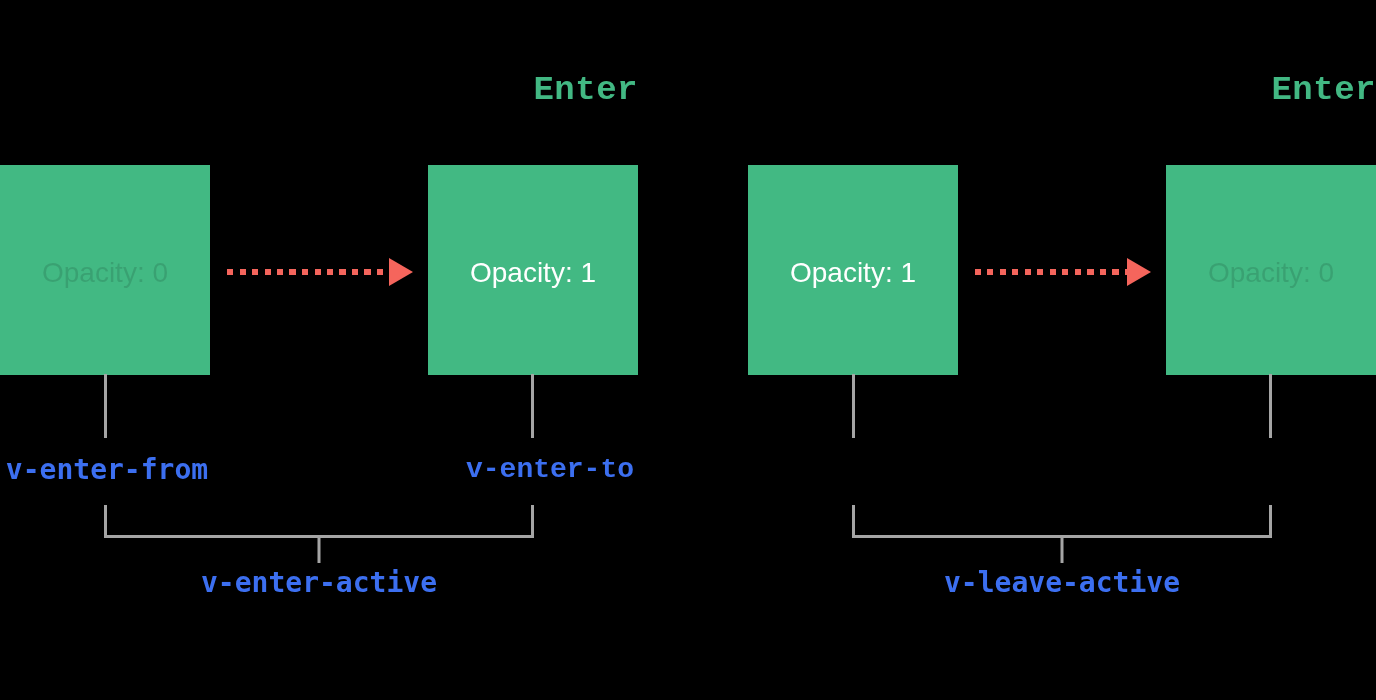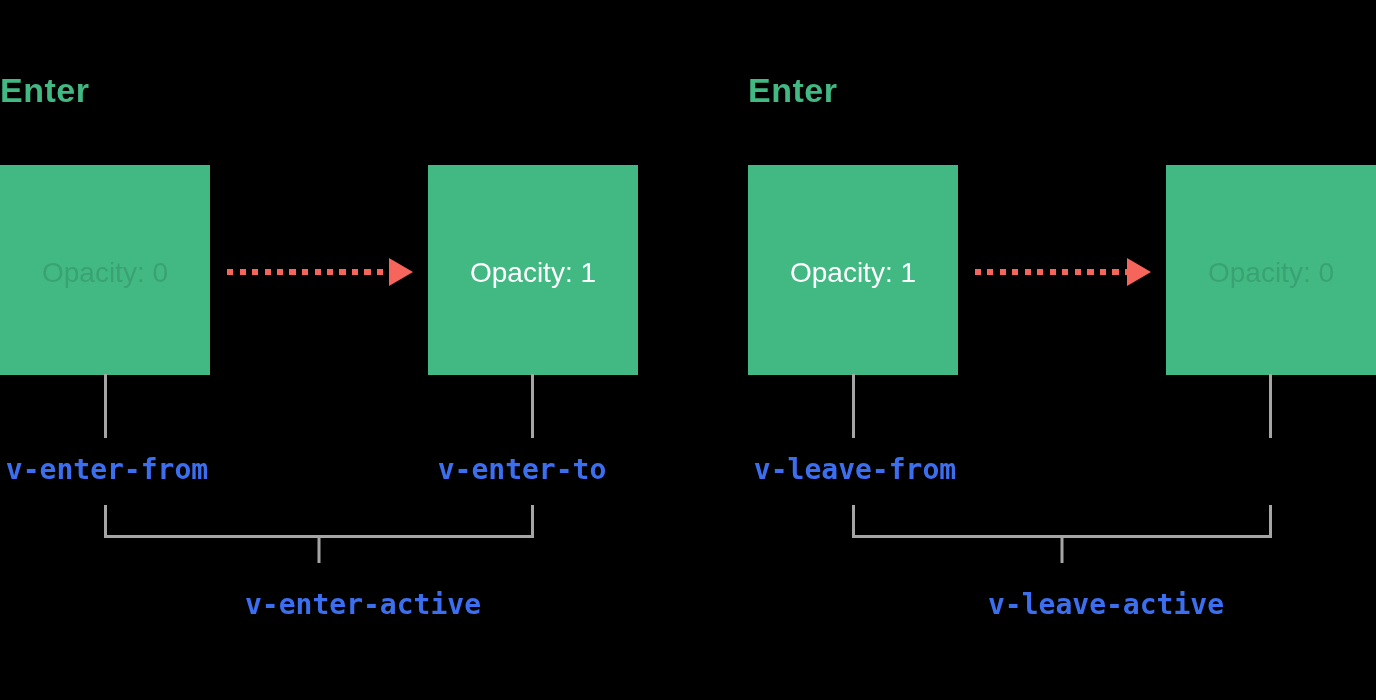--- a/index.html
+++ b/index.html
@@ -20,23 +20,24 @@
     font-family: "Liberation Sans", sans-serif;
   }
   .canvas { position: relative; width: 1376px; height: 700px; background: var(--bg); }
 
   .panel { position: absolute; top: 0; height: 700px; }
   .panel.enter { left: 0; width: 638px; }
   .panel.leave { left: 748px; width: 628px; }
 
   .heading {
     position: absolute; top: 71px; left: 0; width: 100%;
-    text-align: left;
+    text-align: right;
     font-size: 34px; font-weight: bold; letter-spacing: 0.5px;
     color: var(--heading-green);
+    font-family: Liberation Mono, monospace;
   }
 
   .box {
     position: absolute; top: 165px; width: 210px; height: 210px;
     background: var(--green);
     display: flex; align-items: center; justify-content: center;
     padding-top: 6px;
   }
   .box.from { left: 0; }
   .box.to { right: 0; }
@@ -67,35 +68,35 @@
   .drop-line.from { left: 104px; }
   .drop-line.to { right: 104px; }
 
   .class-label {
     position: absolute; top: 454px; line-height: 32px;
     font-family: "DejaVu Sans Mono", monospace;
     font-size: 28px; font-weight: bold;
     color: var(--label-blue); white-space: nowrap; text-align: right;
   }
   .class-label.from { left: 107px; transform: translateX(-50%); }
-  .class-label.to { right: 116px; transform: translateX(50%); }
+  .class-label.to { right: 88px; transform: translateX(50%); font-family: Liberation Mono, monospace; }
 
   .bracket {
     position: absolute; top: 505px; left: 104px; right: 104px; height: 33px;
     border-left: 3px solid var(--line-gray);
     border-right: 3px solid var(--line-gray);
     border-bottom: 3px solid var(--line-gray);
   }
   .bracket-stem {
     position: absolute; top: 537px; left: 50%; width: 3px; height: 26px;
     transform: translateX(-50%);
     background: var(--line-gray);
   }
   .class-label.active {
-    top: 590px; left: 50%; transform: translateX(-50%); line-height: 30px; margin-left: 44px;
+    top: 568px; left: 50%; transform: translateX(-50%); line-height: 30px;
   }
 </style>
 </head>
 <body>
 
 <div class="canvas">
 
   <section class="panel enter">
     <div class="heading">Enter</div>
 
@@ -136,21 +137,20 @@
       <div class="arrow-head"></div>
     </div>
 
     <div class="box to">
       <span class="box-label faded">Opacity: 0</span>
     </div>
 
     <div class="drop-line from"></div>
     <div class="drop-line to"></div>
 
-    <div class="class-label from">v-leave-from</div>
 
     <div class="bracket"></div>
     <div class="bracket-stem"></div>
 
     <div class="class-label active">v-leave-active</div>
   </section>
 
 </div>
 
 </body></html>

